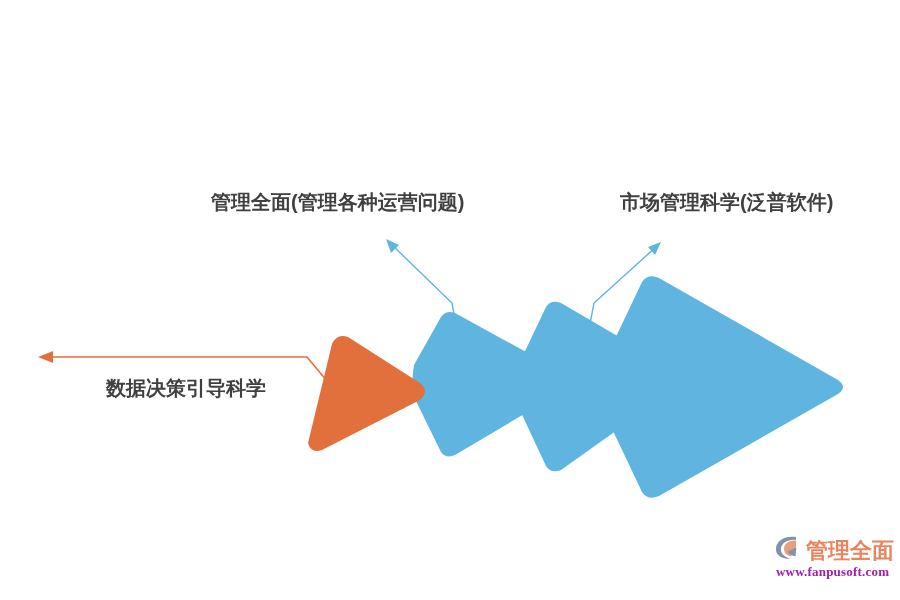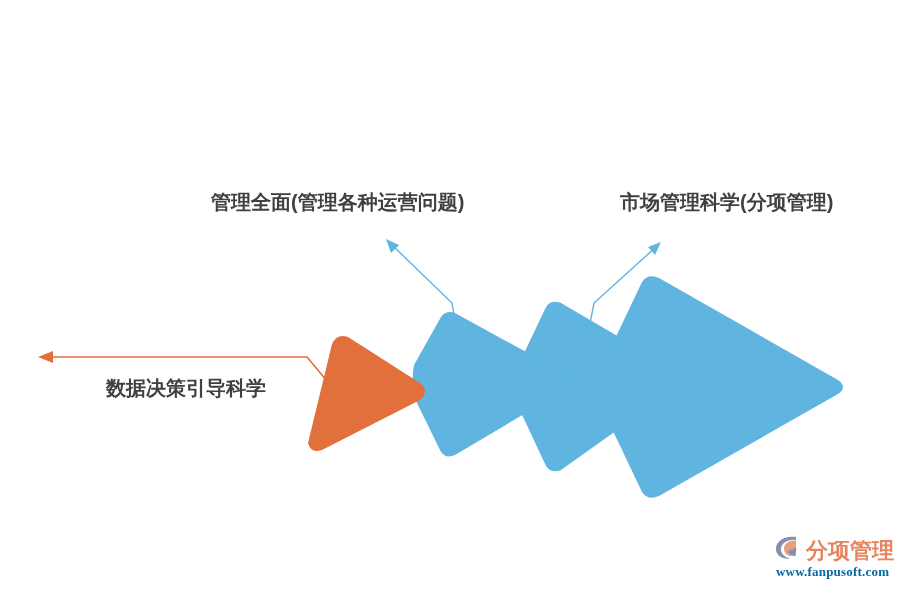--- a/index.html
+++ b/index.html
@@ -70,21 +70,21 @@
     font-weight: bold;
     color: #e8855f;
     font-family: "Liberation Sans", "DejaVu Sans", sans-serif;
     letter-spacing: 0px;
   }
   #watermark-url {
     left: 2px;
     top: 30px;
     font-size: 13px;
     font-weight: bold;
-    color: #0369a1;
+    color: #a21caf;
     font-family: "Liberation Serif", "DejaVu Serif", serif;
     letter-spacing: 0.2px;
   }
 </style>
 </head>
 <body>
 
 <svg id="diagram-canvas" viewBox="0 0 900 600" xmlns="http://www.w3.org/2000/svg">
 
   <path d="M 659 278
@@ -136,27 +136,27 @@
   </g>
 
   <g>
     <path d="M 588 334 L 594 303 L 657 246" fill="none" stroke="#5fb4e0" stroke-width="1.4"></path>
     <path d="M 661 242 L 655 255 L 648 247 Z" fill="#5fb4e0"></path>
   </g>
 </svg>
 
 <div class="diagram-label" id="label-top-left">管理全面(管理各种运营问题)</div>
 
-<div class="diagram-label" id="label-top-right">市场管理科学(分项管理)</div>
+<div class="diagram-label" id="label-top-right">市场管理科学(泛普软件)</div>
 
 <div class="diagram-label" id="label-left">数据决策引导科学</div>
 
 <div id="watermark">
   <svg id="watermark-logo-svg" width="30" height="26" viewBox="0 0 30 26" xmlns="http://www.w3.org/2000/svg">
     <path d="M 22 3 C 10 1 1 8 2 16 C 2.6 22 9 25.5 16 24.5
              C 10 23 6.5 19 7 14.5 C 7.6 9 14 5 22 6 Z" fill="#8491ac"></path>
     <path d="M 22 6.5 C 15 6 10.5 9.5 10 14 C 9.6 18 12.5 21.5 17 22.5
              L 22 13 Z" fill="#e8a07c"></path>
     <path d="M 13.5 17.5 C 15 20 18 21.8 21.5 22.2 L 22.4 13.6 Z" fill="#8491ac"></path>
   </svg>
-  <div class="wm-text" id="watermark-brand">分项管理</div>
+  <div class="wm-text" id="watermark-brand">管理全面</div>
   <div class="wm-text" id="watermark-url">www.fanpusoft.com</div>
 </div>
 
 </body></html>

